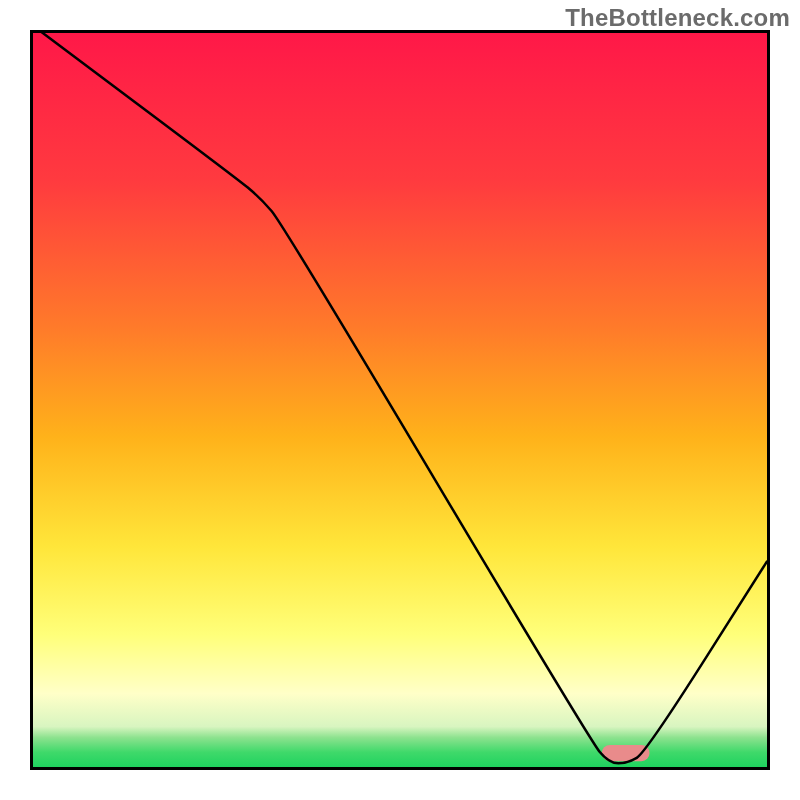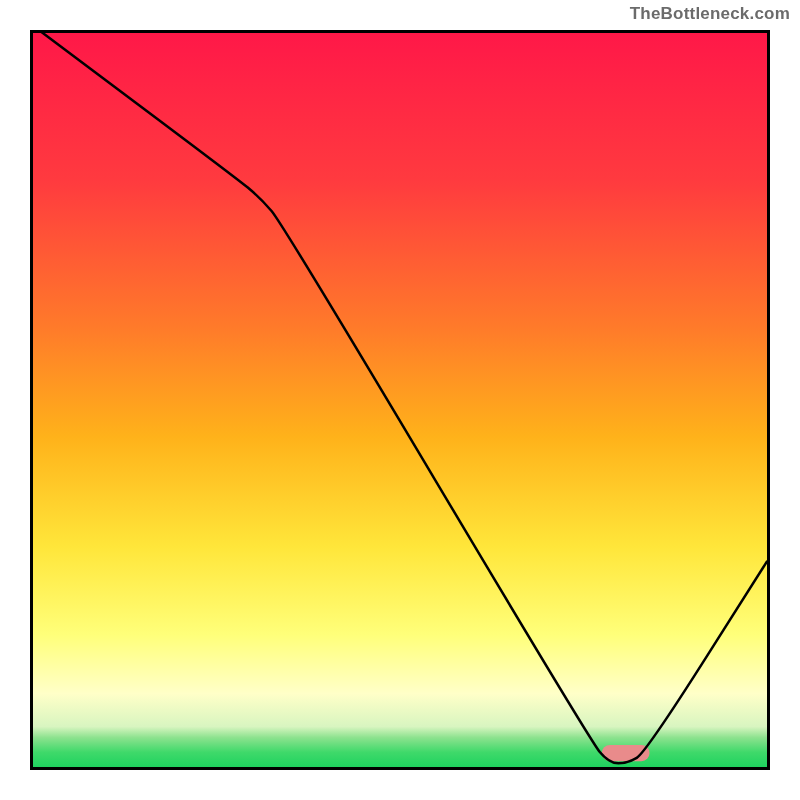--- a/index.html
+++ b/index.html
@@ -14,21 +14,21 @@
   .frame {
     position: relative;
     width: 800px;
     height: 800px;
     box-sizing: border-box;
   }
   .watermark {
     position: absolute;
     top: 4px;
     right: 10px;
-    font-size: 17px;
+    font-size: 24px;
     font-weight: 600;
     color: #6b6b6b;
     user-select: none;
     letter-spacing: 0.2px;
   }
   .plot {
     position: absolute;
     left: 30px;
     top: 30px;
     width: 740px;

